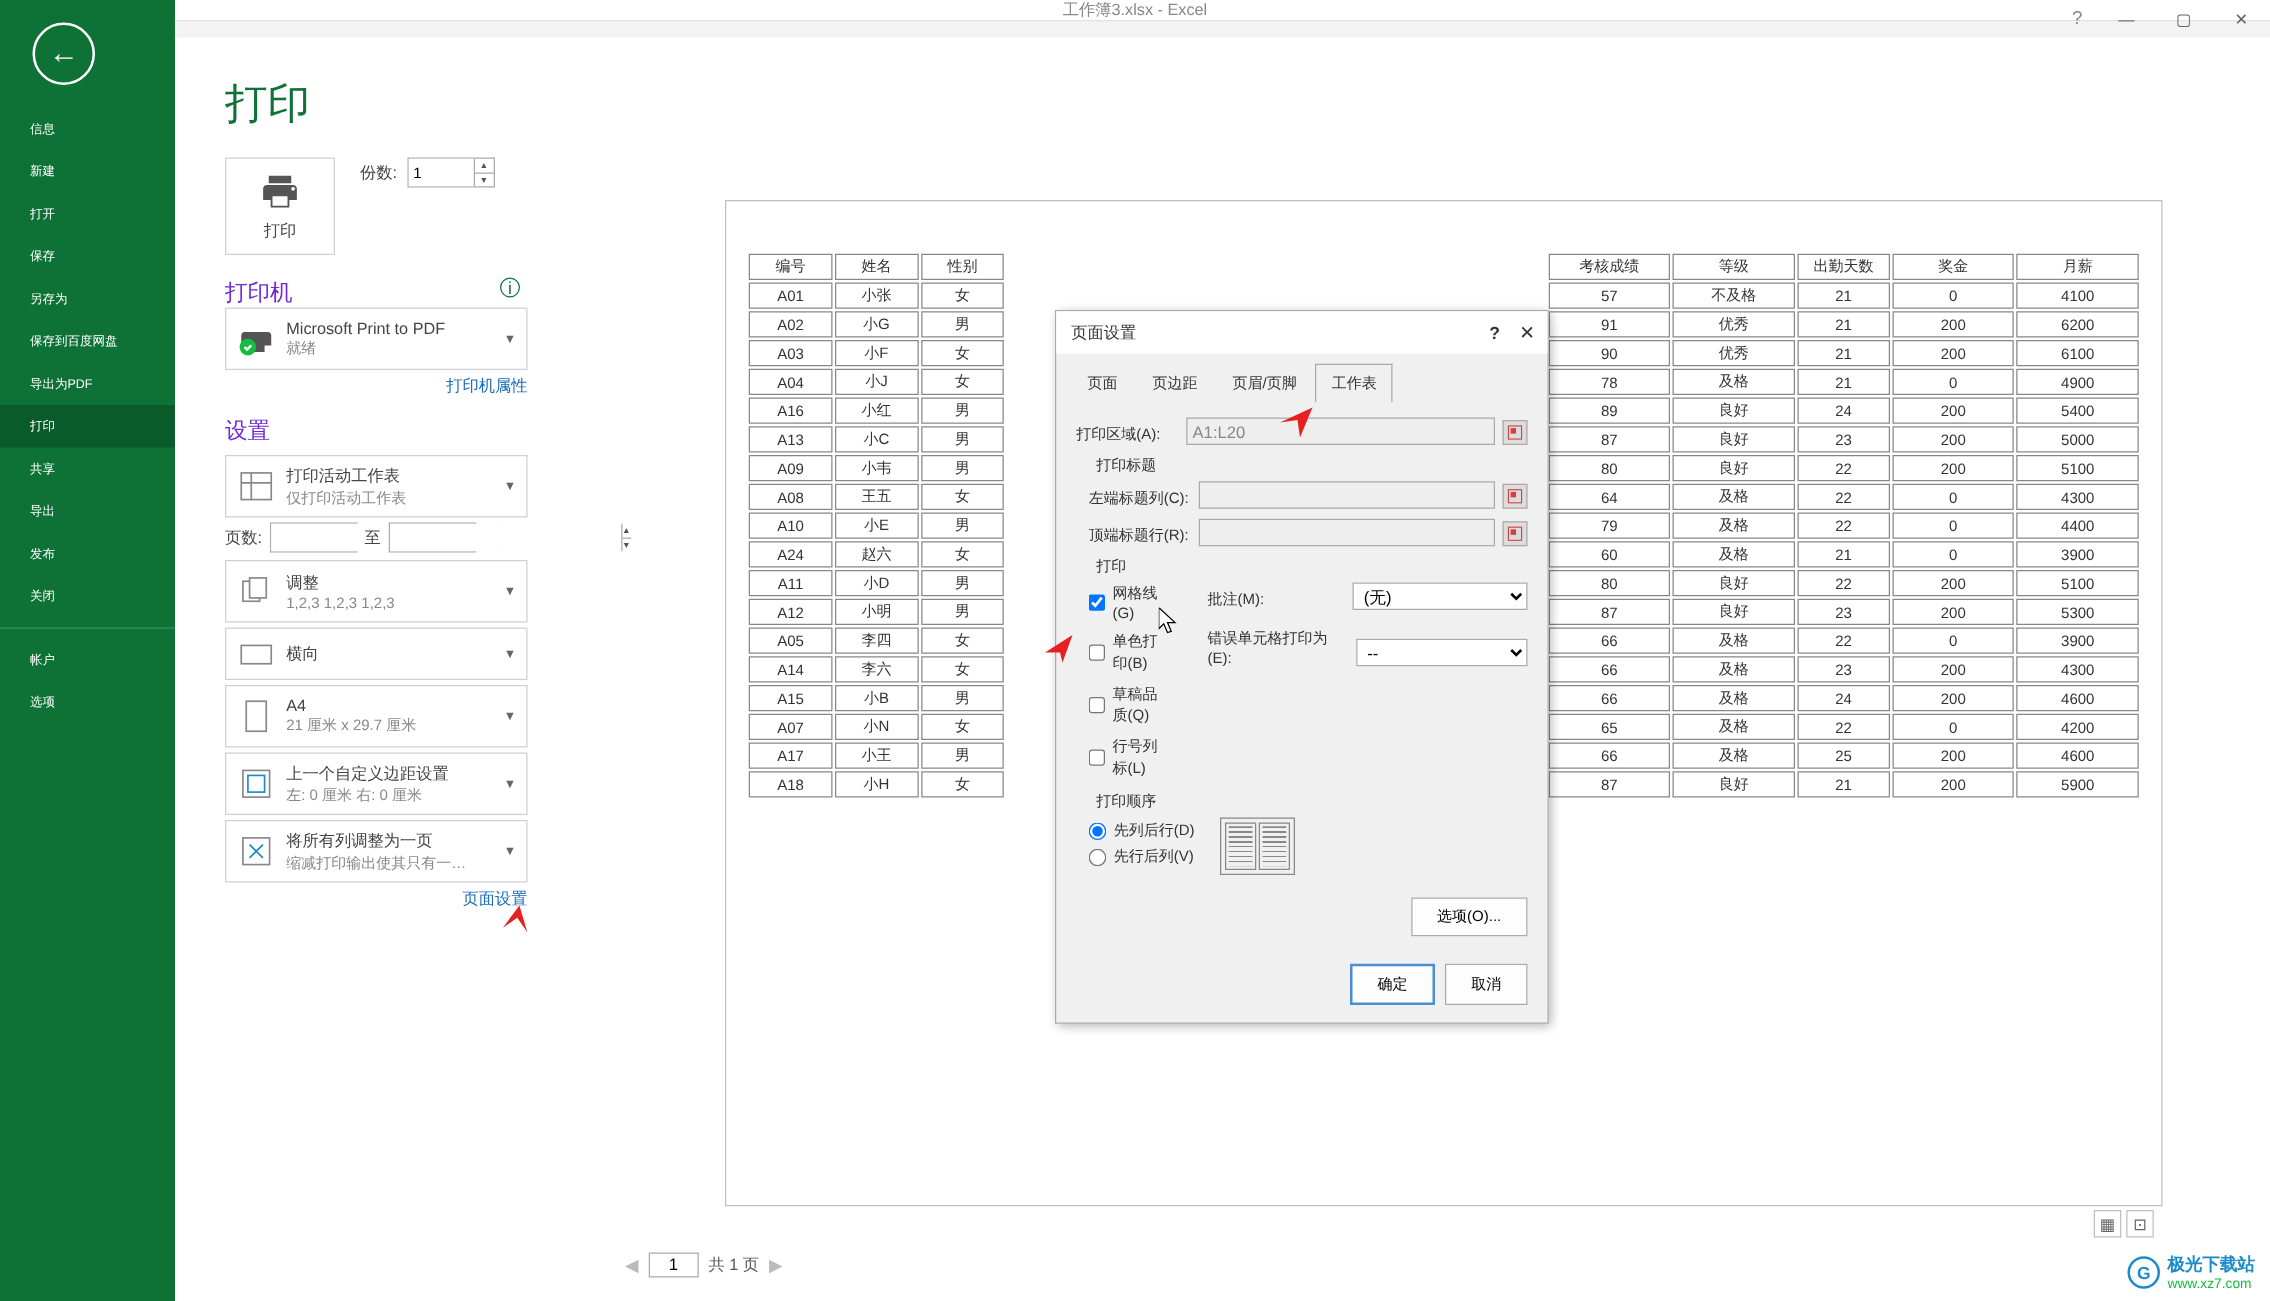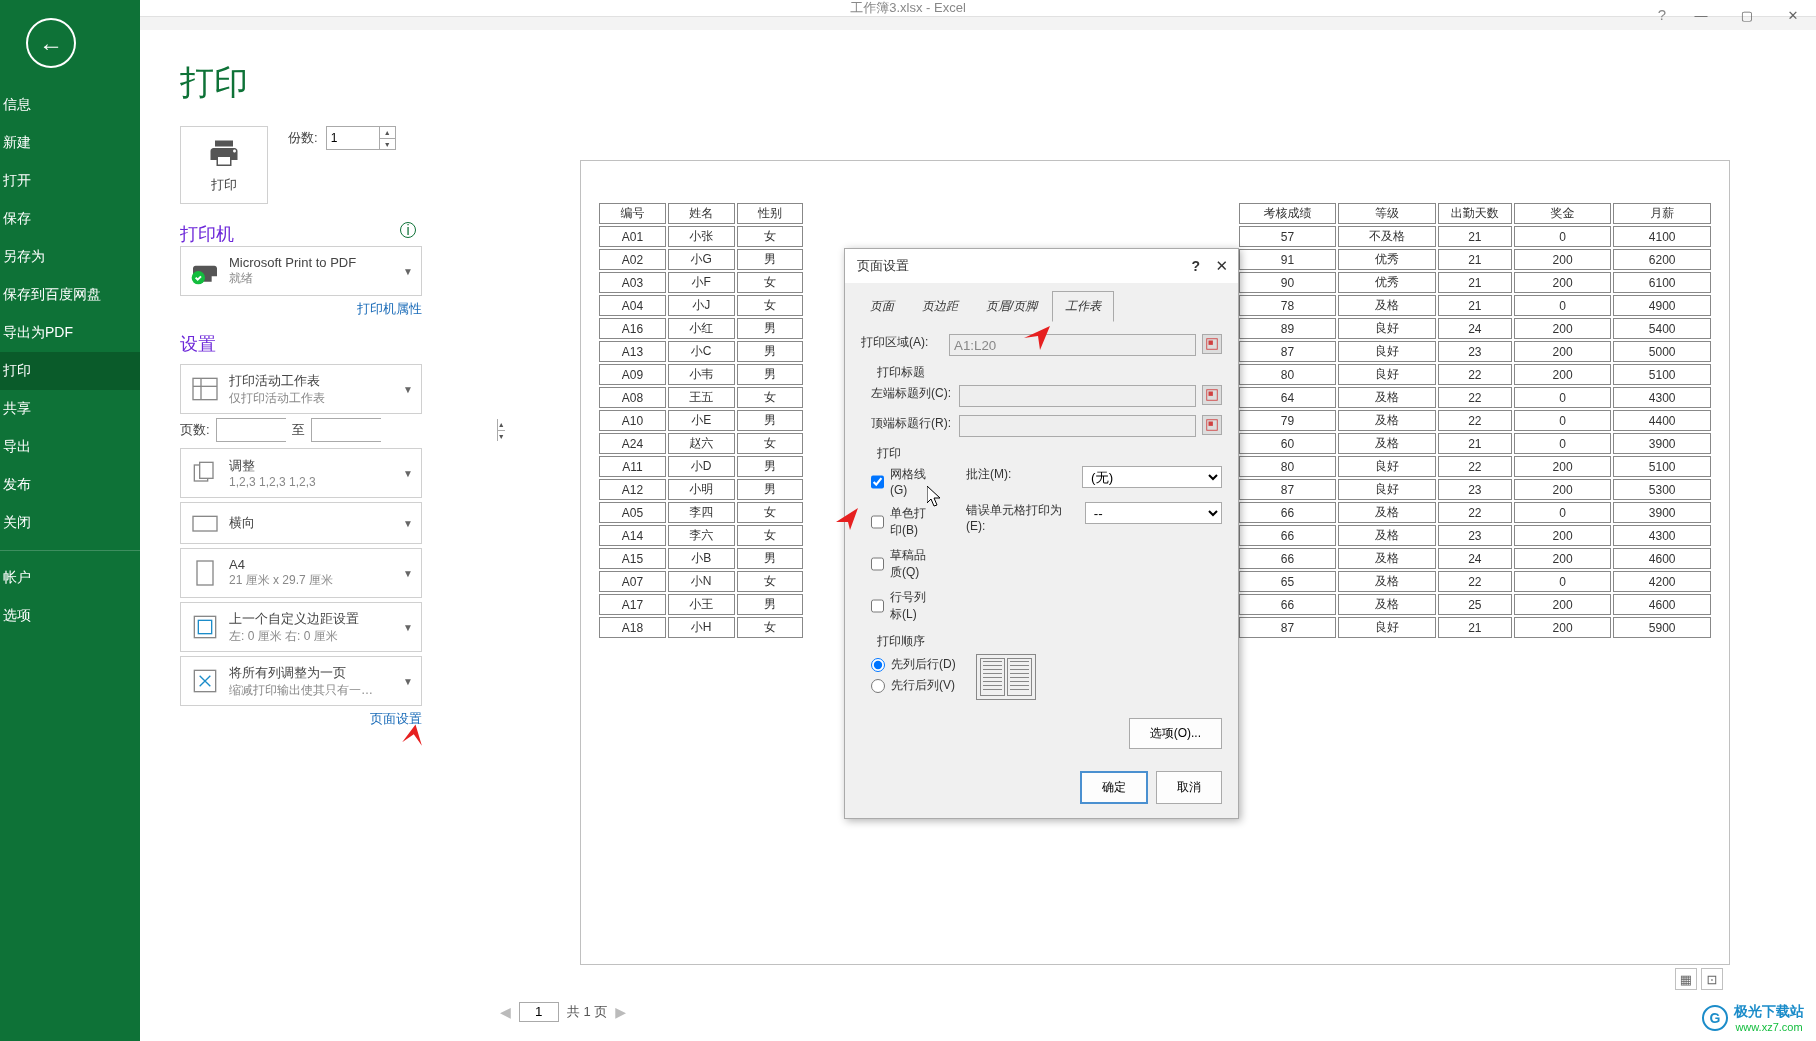--- a/index.html
+++ b/index.html
@@ -9,21 +9,21 @@
 .titlebar { height: 17px; background: #fff; display: flex; align-items: center; justify-content: center; position: relative; border-bottom: 1px solid #e1e1e1; }
 .titlebar-title { color: #888; font-size: 13px; }
 .titlebar-controls { position: absolute; right: 0; top: 0; display: flex; }
 .titlebar-btn { width: 46px; height: 30px; display: flex; align-items: center; justify-content: center; color: #666; font-size: 13px; }
 .titlebar-help { position: absolute; right: 150px; top: 6px; color: #888; font-size: 15px; }
 .titlebar-login { position: absolute; right: 10px; top: 34px; color: #888; font-size: 13px; }
 
 
 .sidebar { position: absolute; left: 0; top: 0; width: 140px; height: 1041px; background: #0e7237; color: #fff; }
 .back-btn { width: 50px; height: 50px; border: 2px solid #fff; border-radius: 50%; margin: 18px 0 18px 26px; display: flex; align-items: center; justify-content: center; font-size: 24px; }
-.nav-item { padding: 10px 3px; font-size: 14px; }
+.nav-item { padding: 10px 24px; font-size: 10px; }
 .nav-item.active { background: #0a5b2a; }
 .nav-sep { height: 1px; background: rgba(255,255,255,0.2); margin: 8px 0; }
 
 
 .main { position: absolute; left: 140px; top: 30px; right: 0; bottom: 0; background: #fff; padding: 30px 40px; }
 .page-title { font-size: 34px; color: #0e7237; font-weight: 300; margin-bottom: 20px; }
 
 
 .print-row { display: flex; align-items: flex-start; gap: 20px; margin-bottom: 18px; }
 .print-btn { width: 88px; height: 78px; border: 1px solid #d0d0d0; display: flex; flex-direction: column; align-items: center; justify-content: center; gap: 4px; }
@@ -65,25 +65,25 @@
 .preview-page { position: absolute; bottom: 18px; left: 400px; display: flex; align-items: center; gap: 8px; font-size: 13px; color: #555; }
 .page-nav-btn { color: #bbb; font-size: 14px; }
 .page-input { width: 40px; height: 20px; border: 1px solid #aaa; text-align: center; }
 
 
 .dialog { position: absolute; left: 844px; top: 248px; width: 395px; background: #f0f0f0; border: 1px solid #aaa; box-shadow: 2px 2px 8px rgba(0,0,0,0.3); z-index: 100; }
 .dialog-titlebar { height: 34px; display: flex; align-items: center; padding: 0 12px; background: #fff; position: relative; }
 .dialog-title { font-size: 13px; color: #333; }
 .dialog-close { position: absolute; right: 10px; font-size: 15px; color: #333; }
 .dialog-help { position: absolute; right: 38px; font-size: 14px; color: #333; font-weight: bold; }
-.dialog-tabs { display: flex; padding: 8px 12px 0 12px; gap: 2px; font-style: italic; }
+.dialog-tabs { display: flex; padding: 8px 12px 0 12px; gap: 2px; }
 .dialog-tab { padding: 6px 12px; font-size: 12px; color: #333; border: 1px solid transparent; }
 .dialog-tab.active { background: #f0f0f0; border: 1px solid #aaa; border-bottom-color: #f0f0f0; }
 .dialog-body { padding: 12px 16px; font-size: 12px; color: #333; }
-.dlg-row { display: flex; align-items: flex-start; gap: 6px; margin-bottom: 8px; }
+.dlg-row { display: flex; align-items: flex-end; gap: 6px; margin-bottom: 8px; }
 .dlg-label { min-width: 82px; }
 .dlg-input { flex: 1; height: 22px; border: 1px solid #aaa; background: #fff; padding: 0 4px; }
 .dlg-input.disabled { background: #eee; color: #888; }
 .dlg-picker { width: 20px; height: 20px; border: 1px solid #aaa; background: #ddd; display: flex; align-items: center; justify-content: center; }
 .dlg-picker svg { width: 14px; height: 14px; }
 .dlg-group-title { margin: 6px 0 4px 16px; }
 .dlg-check-row { display: flex; align-items: center; gap: 6px; margin-bottom: 4px; }
 .dlg-check-row input[type=checkbox], .dlg-check-row input[type=radio] { width: 14px; height: 14px; }
 .dlg-two-col { display: flex; gap: 20px; }
 .dlg-col-left { display: flex; flex-direction: column; gap: 4px; }
@@ -100,21 +100,21 @@
 
 .arrow { position: absolute; z-index: 200; pointer-events: none; }
 .arrow svg path { fill: #e62020; }
 
 
 .cursor { position: absolute; z-index: 201; pointer-events: none; }
 
 
 .watermark { position: absolute; right: 12px; bottom: 8px; display: flex; align-items: center; gap: 6px; z-index: 300; }
 .watermark-logo { width: 26px; height: 26px; border: 2px solid #1b8cc9; border-radius: 50%; display: flex; align-items: center; justify-content: center; color: #1b8cc9; font-weight: bold; font-size: 14px; }
-.watermark-text { display: flex; flex-direction: column; align-items: center; }
+.watermark-text { display: flex; flex-direction: column; }
 .watermark-name { color: #1b8cc9; font-size: 14px; font-weight: bold; }
 .watermark-url { color: #13bd3e; font-size: 11px; }
 
 
 .preview-icons { position: absolute; right: 6px; bottom: -26px; display: flex; gap: 4px; }
 .preview-icon-btn { width: 22px; height: 22px; border: 1px solid #c0c0c0; display: flex; align-items: center; justify-content: center; font-size: 13px; color: #666; }
 </style>
 </head>
 <body>
 

